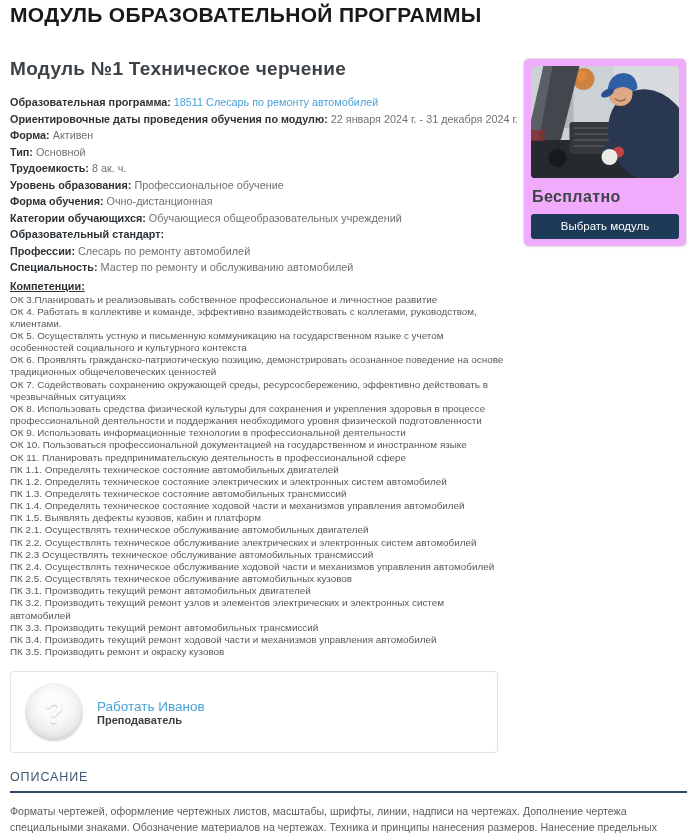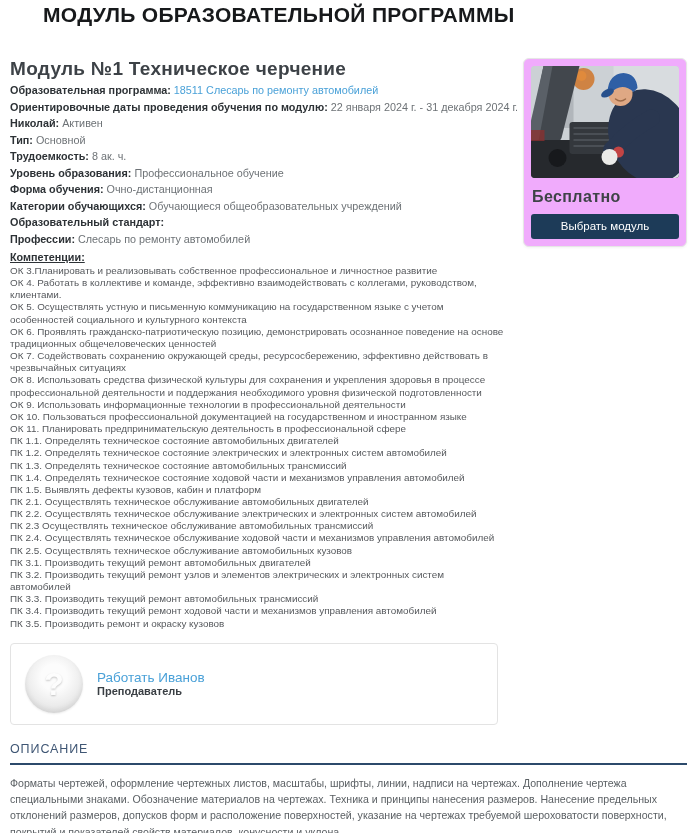--- a/index.html
+++ b/index.html
@@ -9,33 +9,32 @@
     background: #ffffff;
     color: #333;
   }
   .page { padding: 3px 10px 0 10px; }
 
   .page-title {
     font-size: 21px;
     font-weight: 800;
     color: #17191b;
     letter-spacing: .3px;
-    margin-left: 33px;
   }
 
   .content { display: flex; gap: 16px; margin-top: 31px; }
   .left-col { flex: 0 0 497px; width: 497px; }
   .right-col { flex: 1; min-width: 0; }
 
   .module-title {
     font-size: 19px;
     font-weight: 600;
     color: #3d4247;
     letter-spacing: .3px;
-    margin-bottom: 2px;
+    margin-bottom: 14px;
   }
 
   .meta { font-size: 10.8px; }
   .meta-row { line-height: 16.5px; color: #6d7276; white-space: nowrap; }
   .meta-row .lbl { font-weight: 700; color: #2d3236; }
   .link { color: #4aa1d8; cursor: pointer; text-decoration: none; }
 
   .comp-label {
     font-weight: 700; color: #2d3236;
     font-size: 10.8px; line-height: 15px; margin-top: 3px; text-decoration: underline;
@@ -112,28 +111,29 @@
   <h1 class="page-title">МОДУЛЬ ОБРАЗОВАТЕЛЬНОЙ ПРОГРАММЫ</h1>
 
   <div class="content">
 
     <div class="left-col">
       <h2 class="module-title">Модуль №1 Техническое черчение</h2>
 
       <div class="meta">
           <div class="meta-row"><span class="lbl">Образовательная программа: </span><span class="link">18511 Слесарь по ремонту автомобилей</span></div>
           <div class="meta-row"><span class="lbl">Ориентировочные даты проведения обучения по модулю: </span><span>22 января 2024 г. - 31 декабря 2024 г.</span></div>
-          <div class="meta-row"><span class="lbl">Николай: </span><span>Активен</span></div>
+          <div class="meta-row"><span class="lbl">Форма: </span><span>Активен</span></div>
           <div class="meta-row"><span class="lbl">Тип: </span><span>Основной</span></div>
           <div class="meta-row"><span class="lbl">Трудоемкость: </span><span>8 ак. ч.</span></div>
           <div class="meta-row"><span class="lbl">Уровень образования: </span><span>Профессиональное обучение</span></div>
           <div class="meta-row"><span class="lbl">Форма обучения: </span><span>Очно-дистанционная</span></div>
           <div class="meta-row"><span class="lbl">Категории обучающихся: </span><span>Обучающиеся общеобразовательных учреждений</span></div>
           <div class="meta-row"><span class="lbl">Образовательный стандарт: </span><span></span></div>
           <div class="meta-row"><span class="lbl">Профессии: </span><span>Слесарь по ремонту автомобилей</span></div>
+          <div class="meta-row"><span class="lbl">Специальность: </span><span>Мастер по ремонту и обслуживанию автомобилей</span></div>
         </div>
 
       <div class="comp-label">Компетенции:</div>
       <div>
           <div class="comp-line">ОК 3.Планировать и реализовывать собственное профессиональное и личностное развитие</div>
           <div class="comp-line">ОК 4. Работать в коллективе и команде, эффективно взаимодействовать с коллегами, руководством, клиентами.</div>
           <div class="comp-line">ОК 5. Осуществлять устную и письменную коммуникацию на государственном языке с учетом особенностей социального и культурного контекста</div>
           <div class="comp-line">ОК 6. Проявлять гражданско-патриотическую позицию, демонстрировать осознанное поведение на основе традиционных общечеловеческих ценностей</div>
           <div class="comp-line">ОК 7. Содействовать сохранению окружающей среды, ресурсосбережению, эффективно действовать в чрезвычайных ситуациях</div>
           <div class="comp-line">ОК 8. Использовать средства физической культуры для сохранения и укрепления здоровья в процессе профессиональной деятельности и поддержания необходимого уровня физической подготовленности</div>

